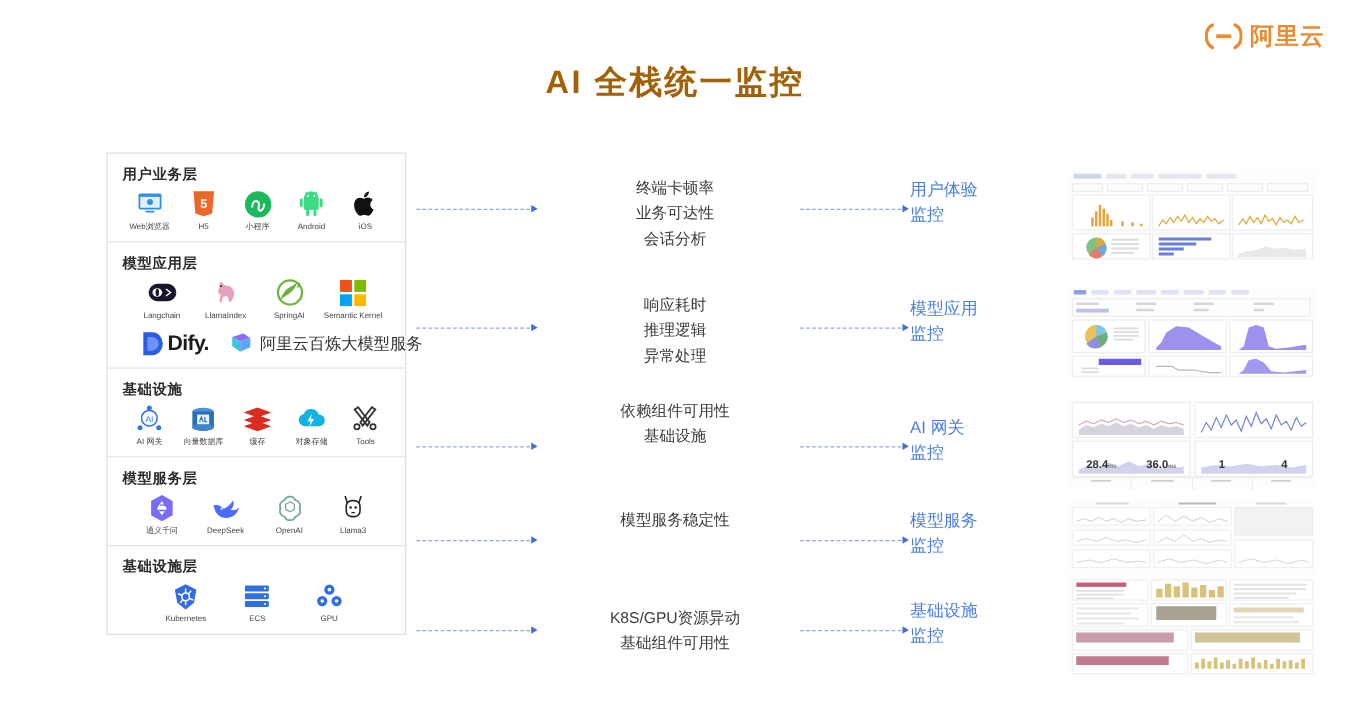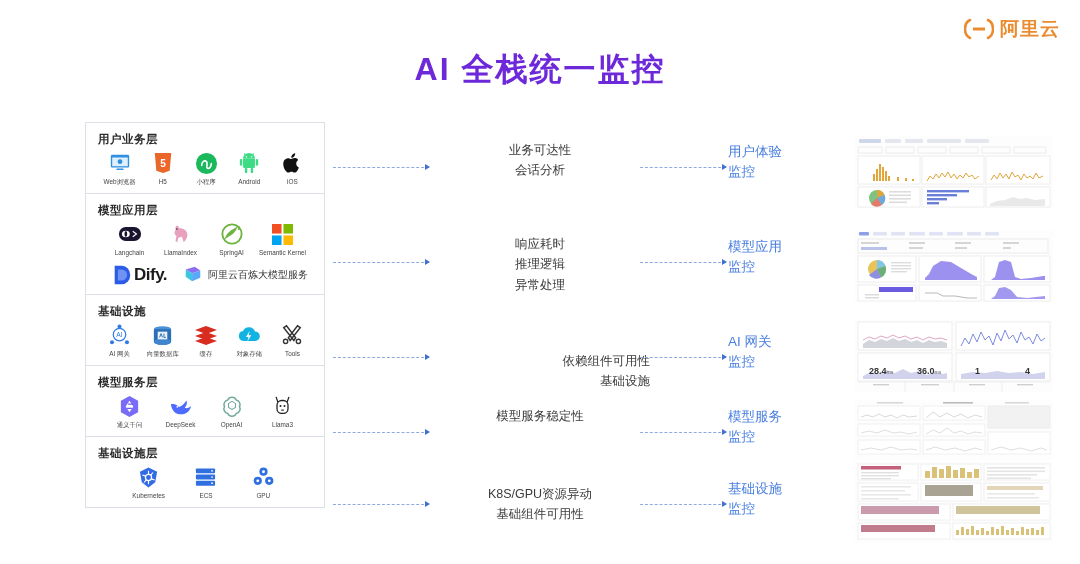--- a/index.html
+++ b/index.html
@@ -12,21 +12,21 @@
   .page { position: relative; width: 1080px; height: 401px; background:#fff; }
 
   
   .logo { position:absolute; top:16px; right:20px; display:flex; align-items:center; gap:6px; }
   .logo-mark { width:30px; height:22px; position:relative; }
   .logo-text { font-size:19px; font-weight:700; color:#E98B2E; letter-spacing:1px; }
 
   
   .title {
     position:absolute; top:48px; left:0; width:1080px; text-align:center;
-    font-size:32px; font-weight:700; color:#6d28d9; letter-spacing:2px;
+    font-size:26px; font-weight:700; color:#a16207; letter-spacing:2px;
   }
 
   
   .stack { position:absolute; left:85px; top:122px; width:240px; }
   .layer {
     border:1px solid #dcdfe6; background:#fff;
     padding:9px 10px 8px 12px;
   }
   .layer + .layer { border-top:none; }
   .layer-title { font-size:11.5px; font-weight:700; color:#2b2b2b; margin-bottom:4px; letter-spacing:.5px; }
@@ -35,21 +35,21 @@
   .icon-row.row-3 { justify-content:space-around; padding:0 22px; }
   .item { display:flex; flex-direction:column; align-items:center; width:46px; }
   .item .glyph { width:24px; height:24px; display:flex; align-items:center; justify-content:center; margin-bottom:3px; }
   .item .lbl { font-size:6.4px; color:#444; text-align:center; line-height:1.1; white-space:nowrap; }
 
   
   .dify-row { display:flex; align-items:center; gap:16px; margin-top:8px; padding-left:14px; }
   .dify-logo { display:flex; align-items:center; gap:2px; }
   .dify-word { font-size:17px; font-weight:700; color:#1b1b1b; letter-spacing:-.5px; }
   .bailian { display:flex; align-items:center; gap:5px; }
-  .bailian-txt { font-size:10px; color:#333; white-space:nowrap; }
+  .bailian-txt { font-size:13px; color:#333; white-space:nowrap; }
 
   
   .midcol { position:absolute; left:430px; top:122px; width:220px; }
   .midrow { position:absolute; width:220px; text-align:center; color:#3b3b3b; font-size:12.5px; line-height:1.62; }
 
   
   .rightcol { position:absolute; left:728px; top:122px; width:120px; }
   .rlabel { position:absolute; width:120px; color:#4a7fe0; font-size:13.5px; line-height:1.45; font-weight:500; }
 
   
@@ -368,29 +368,30 @@
             </svg>
           </span>
           <span class="lbl">GPU</span>
         </div>
       </div>
     </div>
   </div>
 
   <div class="midcol">
     <div class="midrow" style="top:18px;">
+      <div>终端卡顿率</div>
       <div>业务可达性</div>
       <div>会话分析</div>
     </div>
     <div class="midrow" style="top:112px;">
       <div>响应耗时</div>
       <div>推理逻辑</div>
       <div>异常处理</div>
     </div>
-    <div class="midrow" style="top:229px;text-align:right;">
+    <div class="midrow" style="top:197px;">
       <div>依赖组件可用性</div>
       <div>基础设施</div>
     </div>
     <div class="midrow" style="top:284px;">
       <div>模型服务稳定性</div>
     </div>
     <div class="midrow" style="top:362px;">
       <div>K8S/GPU资源异动</div>
       <div>基础组件可用性</div>
     </div>

